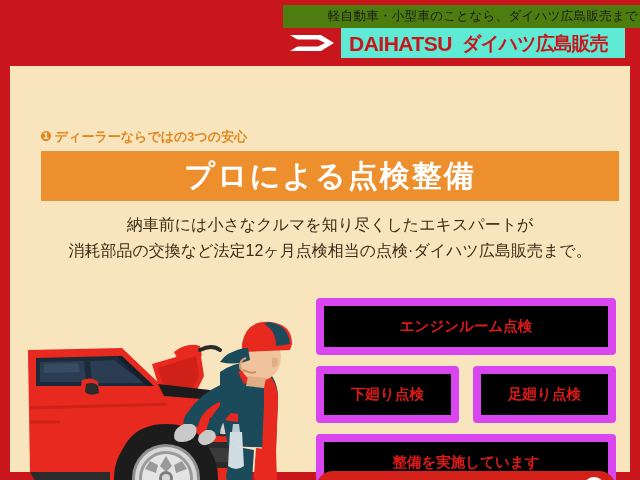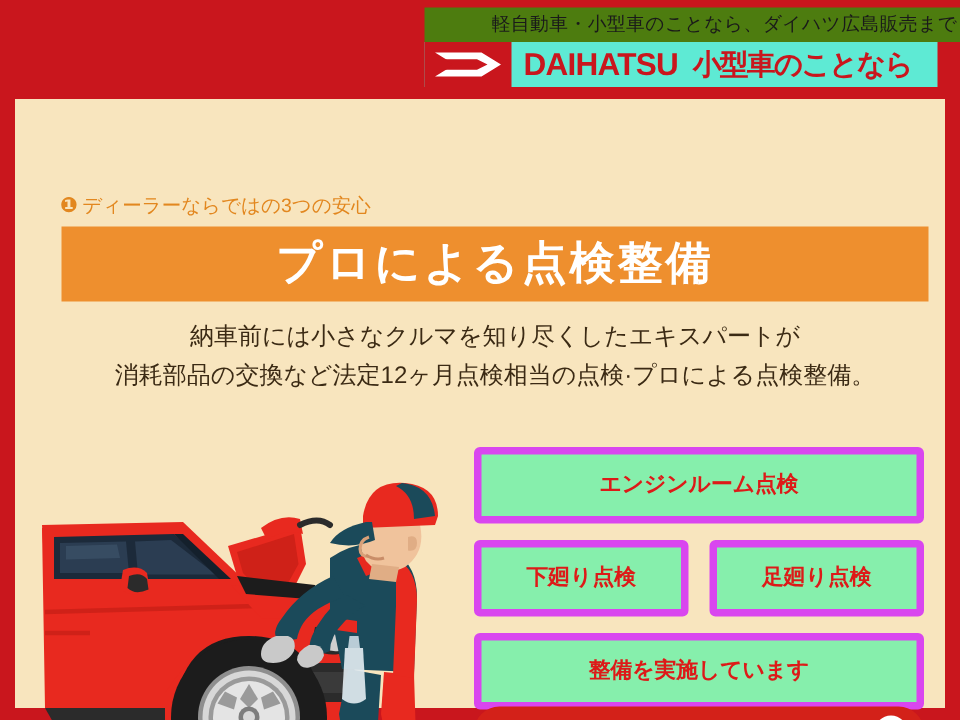--- a/index.html
+++ b/index.html
@@ -43,21 +43,21 @@
   }
 
   .section-kicker{
     position:absolute;left:30px;top:60px;width:400px;height:20px;
     display:flex;align-items:center;gap:3px;
   }
   .kicker-num{
     font-size:14px;color:#e2871f;font-weight:bold;line-height:1;
   }
   .kicker-text{
-    font-size:13px;font-weight:normal;color:#e2871f;letter-spacing:0px;white-space:nowrap;line-height:1;
+    font-size:13px;font-weight:bold;color:#e2871f;letter-spacing:0px;white-space:nowrap;line-height:1;
   }
 
   .headline-box{
     position:absolute;left:31px;top:85px;width:578px;height:50px;
     background:#ee8f2e;border-radius:0;
     display:flex;align-items:center;justify-content:center;
   }
   .headline-text{
     font-size:30px;font-weight:bold;color:#ffffff;letter-spacing:2px;line-height:1;white-space:nowrap;
   }
@@ -69,21 +69,21 @@
   .lead-line{font-size:16px;font-weight:normal;line-height:26px;letter-spacing:0px;white-space:nowrap;}
 
   
   .illo{position:absolute;left:14px;top:206px;width:290px;height:262px;}
   .illo svg{display:block;width:290px;height:262px;}
 
   
   .checks{position:absolute;left:306px;top:232px;width:300px;height:160px;}
   .check-row{display:flex;gap:14px;margin-bottom:11px;}
   .check-btn{
-    background:#86efac;border:5px solid #d946ef;border-radius:4px;
+    background:#000000;border:8px solid #d946ef;border-radius:4px;
     height:41px;display:flex;align-items:center;justify-content:center;flex:1 1 0;
   }
   .check-btn.wide{flex:1 1 100%;}
   .check-label{
     font-size:14.5px;font-weight:bold;color:#dd1a18;letter-spacing:0px;white-space:nowrap;line-height:1;
   }
 
   
   .cta{
     position:absolute;left:306px;top:405px;width:300px;height:34px;
@@ -105,39 +105,39 @@
       <span class="header-tagline">軽自動車・小型車のことなら、ダイハツ広島販売まで</span>
     </div>
     <div class="logo-row">
       <span class="logo-mark">
         <svg width="50" height="24" viewBox="0 0 50 24">
           <path d="M3 4 L34 4 L47 12 L34 20 L3 20 L16 12 Z" fill="#ffffff"></path>
           <path d="M9 8.5 L31 8.5 L38 12 L31 15.5 L9 15.5 L15 12 Z" fill="#c9161d"></path>
         </svg>
       </span>
       <span class="logo-word">DAIHATSU</span>
-      <span class="logo-jp">小型車のことなら</span>
+      <span class="logo-jp">ダイハツ広島販売</span>
     </div>
   </div>
 
   <div class="frame"></div>
   <div class="panel">
 
     <div class="section-kicker">
       <span class="kicker-num">❶</span>
       <span class="kicker-text">ディーラーならではの3つの安心</span>
     </div>
 
     <div class="headline-box">
       <span class="headline-text">プロによる点検整備</span>
     </div>
 
     <div class="lead">
       <div class="lead-line">納車前には小さなクルマを知り尽くしたエキスパートが</div>
-      <div class="lead-line">消耗部品の交換など法定12ヶ月点検相当の点検·プロによる点検整備。</div>
+      <div class="lead-line">消耗部品の交換など法定12ヶ月点検相当の点検·ダイハツ広島販売まで。</div>
     </div>
 
     <div class="illo">
       <svg viewBox="0 0 290 262" xmlns="http://www.w3.org/2000/svg">
 
         <path d="M128 92 L176 78 L180 104 L166 132 L150 130 L134 112 Z" fill="#e8291f"></path>
         <path d="M134 96 L172 84 L175 104 L163 126 L151 124 L138 110 Z" fill="#cf2118"></path>
         <path d="M150 80 Q163 70 176 74 L178 84 Q166 80 154 88 Z" fill="#e8291f"></path>
 
         <path d="M176 78 Q188 72 196 78" stroke="#2b2b2b" stroke-width="4" fill="none" stroke-linecap="round"></path>

